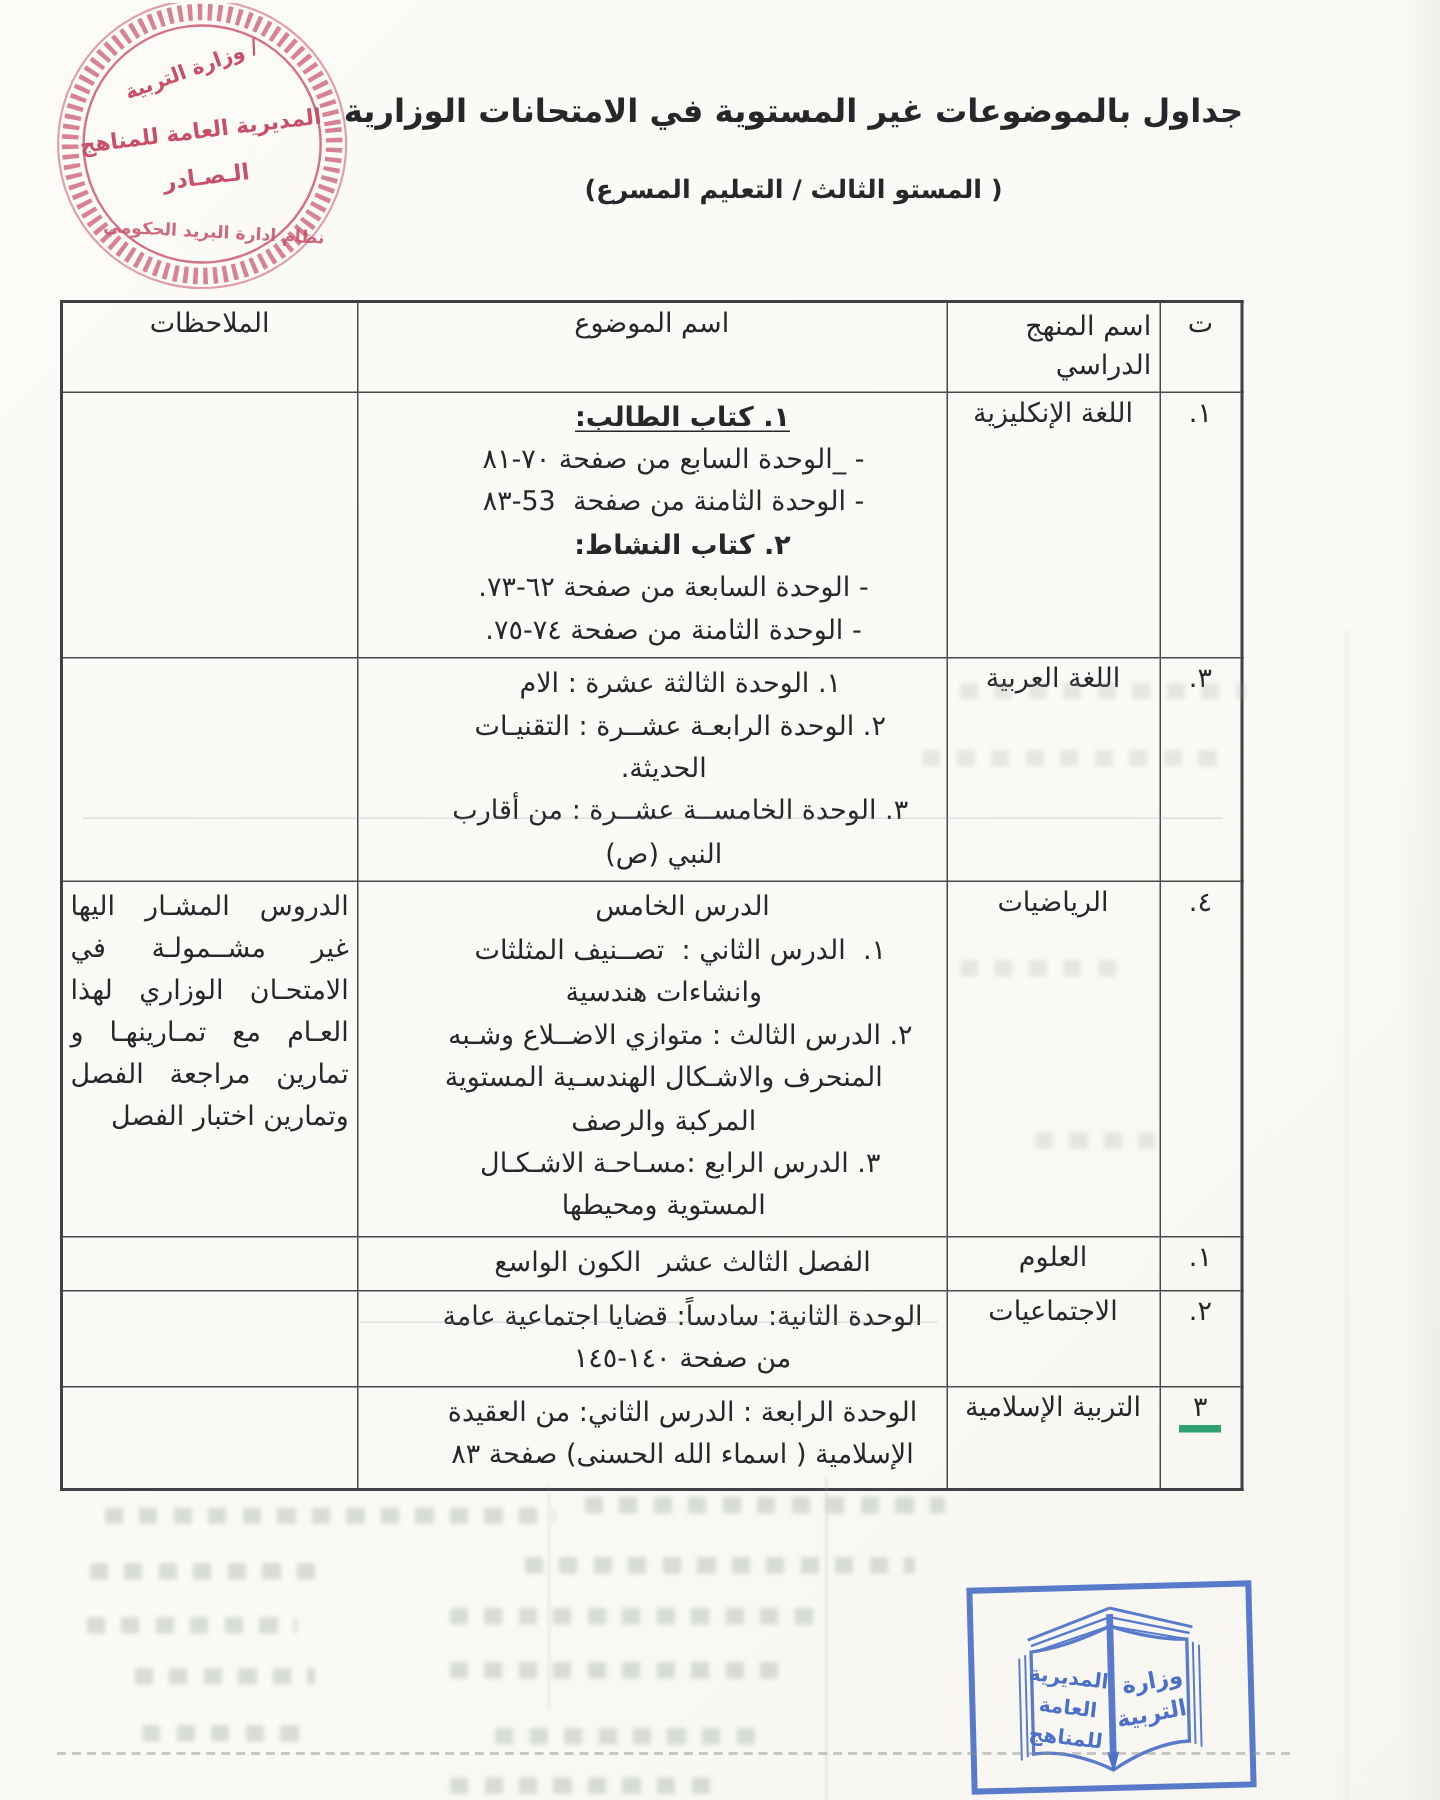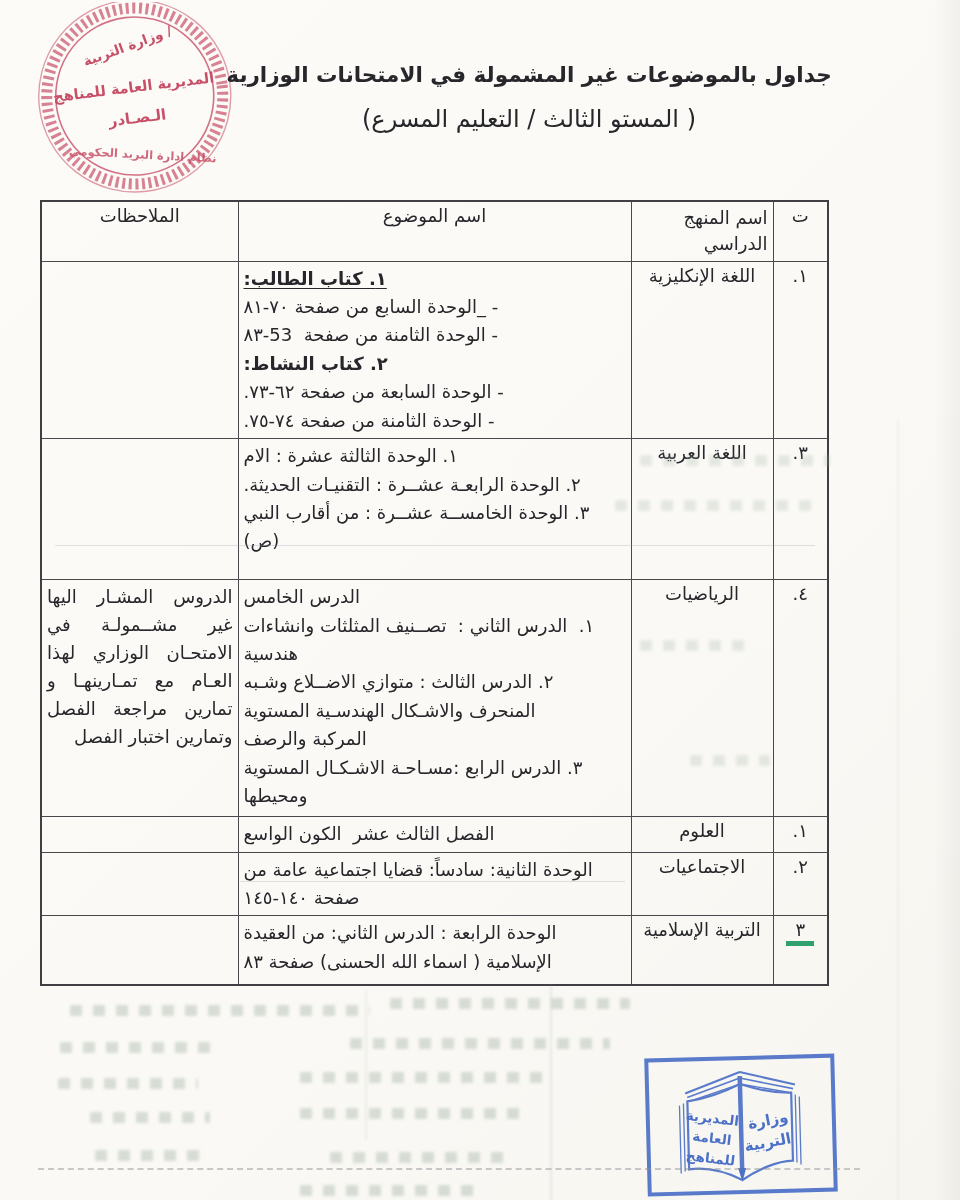--- a/index.html
+++ b/index.html
@@ -4,21 +4,21 @@
 <style>
   html,body{margin:0;padding:0;background:#e8e6e0;}
   #page{
     position:relative; width:960px; height:1200px; margin:0 auto;
     background:linear-gradient(135deg,#fcfbf8 0%,#faf9f5 60%,#f6f5f0 100%);
     overflow:hidden; font-family:"DejaVu Sans",sans-serif; color:#26262b;
   }
   
   .title-block{position:absolute; top:62px; right:108px; width:646px; text-align:center; direction:rtl;}
   .title-l1{font-size:21.5px; font-weight:700; letter-spacing:.2px;}
-  .title-l2{font-size:24px; font-weight:400; margin-top:18px;}
+  .title-l2{font-size:17px; font-weight:700; margin-top:30px;}
   .title-l3{font-size:20.5px; font-weight:700; margin-top:21px;}
   
   table.doc{
     position:absolute; top:200px; left:40px; width:787px;
     border-collapse:collapse; table-layout:fixed; direction:rtl;
   }
   table.doc td,table.doc th{
     border:1.4px solid #48484d; vertical-align:top; padding:3px 5px;
     font-size:18px; font-weight:400; color:#26262b;
   }
@@ -26,21 +26,21 @@
   tr.hdr{height:60px;} tr.r1{height:176px;} tr.r2{height:141px;}
   tr.r3{height:237px;} tr.r4{height:30px;} tr.r5{height:58px;} tr.r6{height:69px;}
   col.c-num{width:55px;} col.c-subj{width:142px;} col.c-topic{width:393px;} col.c-notes{width:197px;}
   th{font-size:18.5px;}
   .h-center{text-align:center; vertical-align:top; padding-top:8px;}
   .h-subj{text-align:right; padding-right:8px; padding-top:8px; line-height:1.45;}
   td.cell-num{text-align:center; font-size:18px; padding-top:6px;}
   td.cell-subj{text-align:center; padding-right:9px; padding-top:6px; font-size:18px;}
   td.cell-topic{padding-top:5px;}
   td.cell-notes{padding:6px 7px; text-align:justify; line-height:1.55; white-space:pre-wrap;margin-top:34px;}
-  .t-line{line-height:1.58; white-space:pre-wrap; text-align:left;}
+  .t-line{line-height:1.58; white-space:pre-wrap; text-align:center;margin-left:46px;}
   .t-head{font-weight:700; padding-right:5px;}
   .t-head.u{text-decoration:underline; text-underline-offset:3px;}
   .t-dash{padding-right:17px;}
   .t-item{padding-right:30px; text-indent:-22px;}
   .t-plain{padding-right:5px;}
   .green-mark{display:inline-block; border-bottom:5px solid #2fa16c; padding:0 9px 1px 9px;}
   
   .red-stamp{position:absolute; top:2px; left:36px; width:198px; height:192px; opacity:.9;}
   .blue-stamp{position:absolute; top:1050px; left:642px; width:200px; height:150px; opacity:.93;}
   
@@ -68,21 +68,21 @@
       <g transform="rotate(-7 99 96)" fill="#c23d58" text-anchor="middle" font-weight="700" font-family="DejaVu Sans, sans-serif">
         <text x="99" y="48" font-size="13.5" transform="rotate(-13 99 48)">وزارة التربية /</text>
         <text x="99" y="90" font-size="14.5">المديرية العامة للمناهج</text>
         <text x="99" y="121" font-size="15">الـصـادر</text>
         <text x="99" y="157" font-size="11.5" transform="rotate(10 99 157)" opacity=".85">نظام ادارة البريد الحكومي</text>
       </g>
     </svg>
   </div>
 
   <div class="title-block">
-    <div class="title-l1">جداول بالموضوعات غير المشمولة في الامتحانات الوزارية</div>
+    <div class="title-l1">جداول بالموضوعات غير المستوية في الامتحانات الوزارية</div>
     <div class="title-l2">( المستو الثالث / التعليم المسرع)</div>
   </div>
 
   <table class="doc">
     <colgroup>
       <col class="c-num">
         <col class="c-subj">
         <col class="c-topic">
         <col class="c-notes">
     </colgroup>

